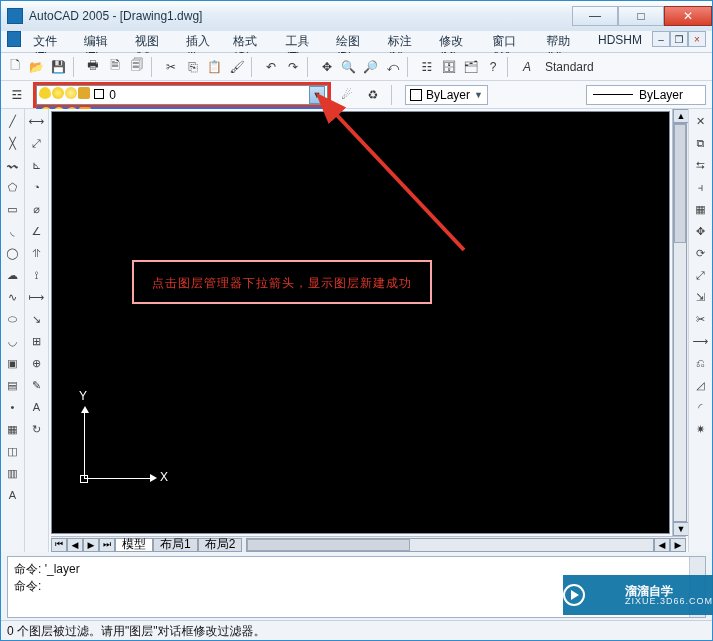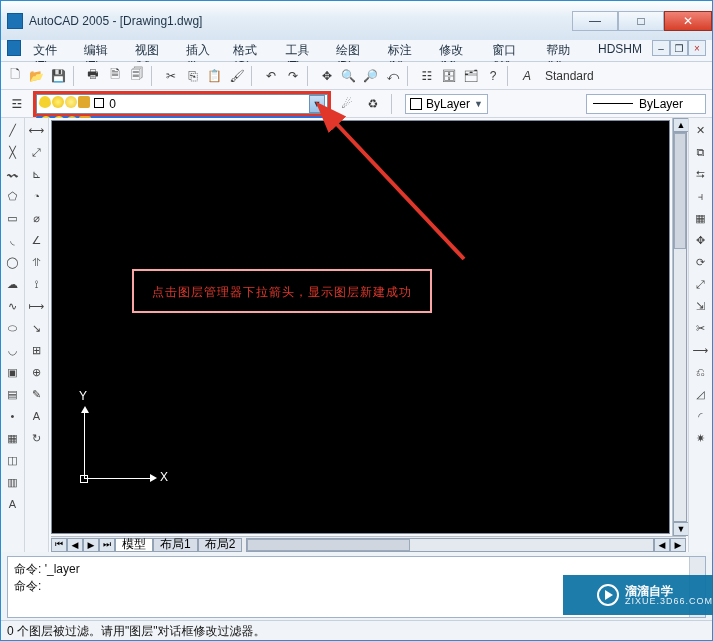--- a/index.html
+++ b/index.html
@@ -1,20 +1,20 @@
 <!DOCTYPE html>
 <html><head>
 <meta charset="utf-8">
 <style>
 * { box-sizing: border-box; margin: 0; padding: 0; font-family: "Microsoft YaHei", "SimSun", sans-serif; font-size: 12px; }
 body { background: #fff; width: 713px; height: 641px; overflow: hidden; position: relative; }
 
 .window { border: 1px solid #2a8dd4; width: 713px; height: 641px; display: flex; flex-direction: column; background: #eef3f7; }
 
-.titlebar { height: 39px; background: linear-gradient(#fdfefe,#e5eef7 40%,#d7e4f1); display: flex; align-items: center; padding-left: 6px; }
+.titlebar { height: 30px; background: linear-gradient(#fdfefe,#e5eef7 40%,#d7e4f1); display: flex; align-items: center; padding-left: 6px; }
 .titlebar .icon-app { width: 16px; height: 16px; background: #1b73b5; display: inline-block; border: 1px solid #0d5a97; }
 .titlebar .title { margin-left: 6px; color: #1f3346; }
 .titlebar .win-controls { margin-left: auto; display: flex; gap: 0; }
 .titlebar .wc { width: 46px; height: 20px; display: flex; align-items: center; justify-content: center; border: 1px solid #a8b8cc; background: linear-gradient(#f5f9fd,#d9e6f3); color: #2b3a4a; }
 .titlebar .wc.close { background: linear-gradient(#f08276,#d74029); color: #fff; width: 48px; border-color: #943124; }
 
 .menubar { height: 22px; background: #f3f6fa; display: flex; align-items: flex-start; padding: 0 6px; gap: 4px; border-bottom: 1px solid #c6d1de; }
 .menubar .mi { padding: 2px 6px; color: #1d2f41; }
 .menubar .mi-app { width: 16px; height: 16px; background: #1b73b5; border: 1px solid #0d5a97; margin-right: 2px; }
 .menubar .doc-controls { margin-left: auto; display: flex; gap: 0; }
@@ -76,21 +76,21 @@
 .vscroll .ds-track { flex:1; width:14px; margin:0; }
 .vscroll .ds-thumb { width:100%; height:30%; }
 
 .command-box { margin:4px 6px 2px 6px; border:1px solid #9fb2c9; background:#fff; height:62px; display:flex; }
 .command-text { flex:1; padding:4px 6px; font-family:"SimSun", monospace; font-size:12px; color:#111; }
 .command-text .line { white-space:pre; }
 .cmd-vscroll { width:16px; background:#e4e9f0; border-left:1px solid #c0c9d5; }
 
 .statusbar { height:20px; background:#f0f3f7; border-top:1px solid #c6d1de; padding:2px 6px; color:#111; }
 
-.watermark { position:absolute; right:0; bottom:26px; width:150px; height:40px; background:#1074a6; display:flex; align-items:center; justify-content:flex-end; gap:6px; color:#fff; font-size:16px; font-weight:bold; opacity:.94; z-index:50; }
+.watermark { position:absolute; right:0; bottom:26px; width:150px; height:40px; background:#1074a6; display:flex; align-items:center; justify-content:space-between; gap:6px; color:#fff; font-size:16px; font-weight:bold; opacity:.94; z-index:50; }
 .watermark .play { width:22px; height:22px; border:2px solid #fff; border-radius:50%; display:flex; align-items:center; justify-content:center; }
 .watermark .play::after { content:""; border-top:5px solid transparent; border-bottom:5px solid transparent; border-left:8px solid #fff; margin-left:2px; }
 .watermark .wm-txt { display:flex; flex-direction:column; line-height:1; }
 .watermark .wm-sub { font-size:9px; letter-spacing:1px; font-weight:normal; opacity:.9; }
 </style>
 </head>
 <body>
 
 <div class="window">
   <div class="titlebar">

